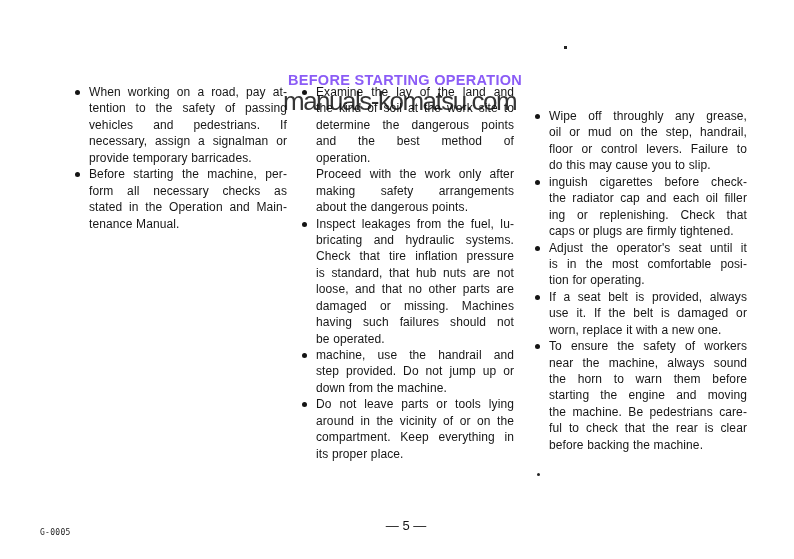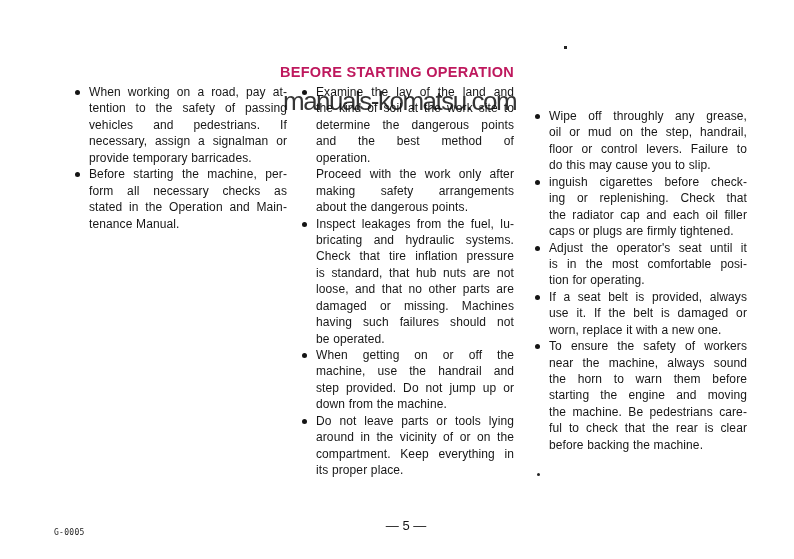--- a/index.html
+++ b/index.html
@@ -10,26 +10,26 @@
     background: #ffffff;
     font-family: "Liberation Sans", sans-serif;
     color: #161616;
     overflow: hidden;
   }
   .title {
     position: absolute;
     top: 63px;
     left: 396px;
     transform: translateX(-50%);
-    margin: 1px;
+    margin: 9px;
     font-size: 14.5px;
     font-weight: bold;
     letter-spacing: 0.3px;
     white-space: nowrap;
-    color: #be185d;
+    color: #8b5cf6;
   }
   .watermark {
     position: absolute;
     top: 85px;
     left: 283px;
     font-size: 26px;
     line-height: 32px;
     letter-spacing: -1.5px;
     white-space: nowrap;
     color: rgba(18,18,18,0.85);
@@ -61,21 +61,21 @@
     line-height: 16.45px;
     height: 16.45px;
     overflow: hidden;
     letter-spacing: 0.1px;
     word-spacing: 0.2px;
   }
   .line.just { text-align: justify; }
   .line.just::after { content: ""; display: inline-block; width: 100%; height: 0; }
   .footer-code {
     position: absolute;
-    left: 54px;
+    left: 40px;
     top: 528px;
     font-family: "DejaVu Sans Mono", monospace;
     font-size: 8px;
     color: #1c1c1c;
     letter-spacing: 0.3px;
   }
   .page-number {
     position: absolute;
     top: 518px;
     left: 406px;
@@ -153,21 +153,20 @@
           <div class="line just">is standard, that hub nuts are not</div>
           <div class="line just">loose, and that no other parts are</div>
           <div class="line just">damaged or missing. Machines</div>
           <div class="line just">having such failures should not</div>
           <div class="line">be operated.</div>
         </div>
       </div>
       <div class="bullet-item">
         <span class="marker"></span>
         <div class="bullet-body">
-          <div class="line just">When getting on or off the</div>
           <div class="line just">machine, use the handrail and</div>
           <div class="line just">step provided. Do not jump up or</div>
           <div class="line">down from the machine.</div>
         </div>
       </div>
       <div class="bullet-item">
         <span class="marker"></span>
         <div class="bullet-body">
           <div class="line just">Do not leave parts or tools lying</div>
           <div class="line just">around in the vicinity of or on the</div>
@@ -183,22 +182,22 @@
           <div class="line just">Wipe off throughly any grease,</div>
           <div class="line just">oil or mud on the step, handrail,</div>
           <div class="line just">floor or control levers. Failure to</div>
           <div class="line">do this may cause you to slip.</div>
         </div>
       </div>
       <div class="bullet-item">
         <span class="marker"></span>
         <div class="bullet-body">
           <div class="line just">inguish cigarettes before check-</div>
+          <div class="line just">the radiator cap and each oil filler</div>
           <div class="line just">ing or replenishing. Check that</div>
-          <div class="line just">the radiator cap and each oil filler</div>
           <div class="line">caps or plugs are firmly tightened.</div>
         </div>
       </div>
       <div class="bullet-item">
         <span class="marker"></span>
         <div class="bullet-body">
           <div class="line just">Adjust the operator's seat until it</div>
           <div class="line just">is in the most comfortable posi-</div>
           <div class="line">tion for operating.</div>
         </div>

